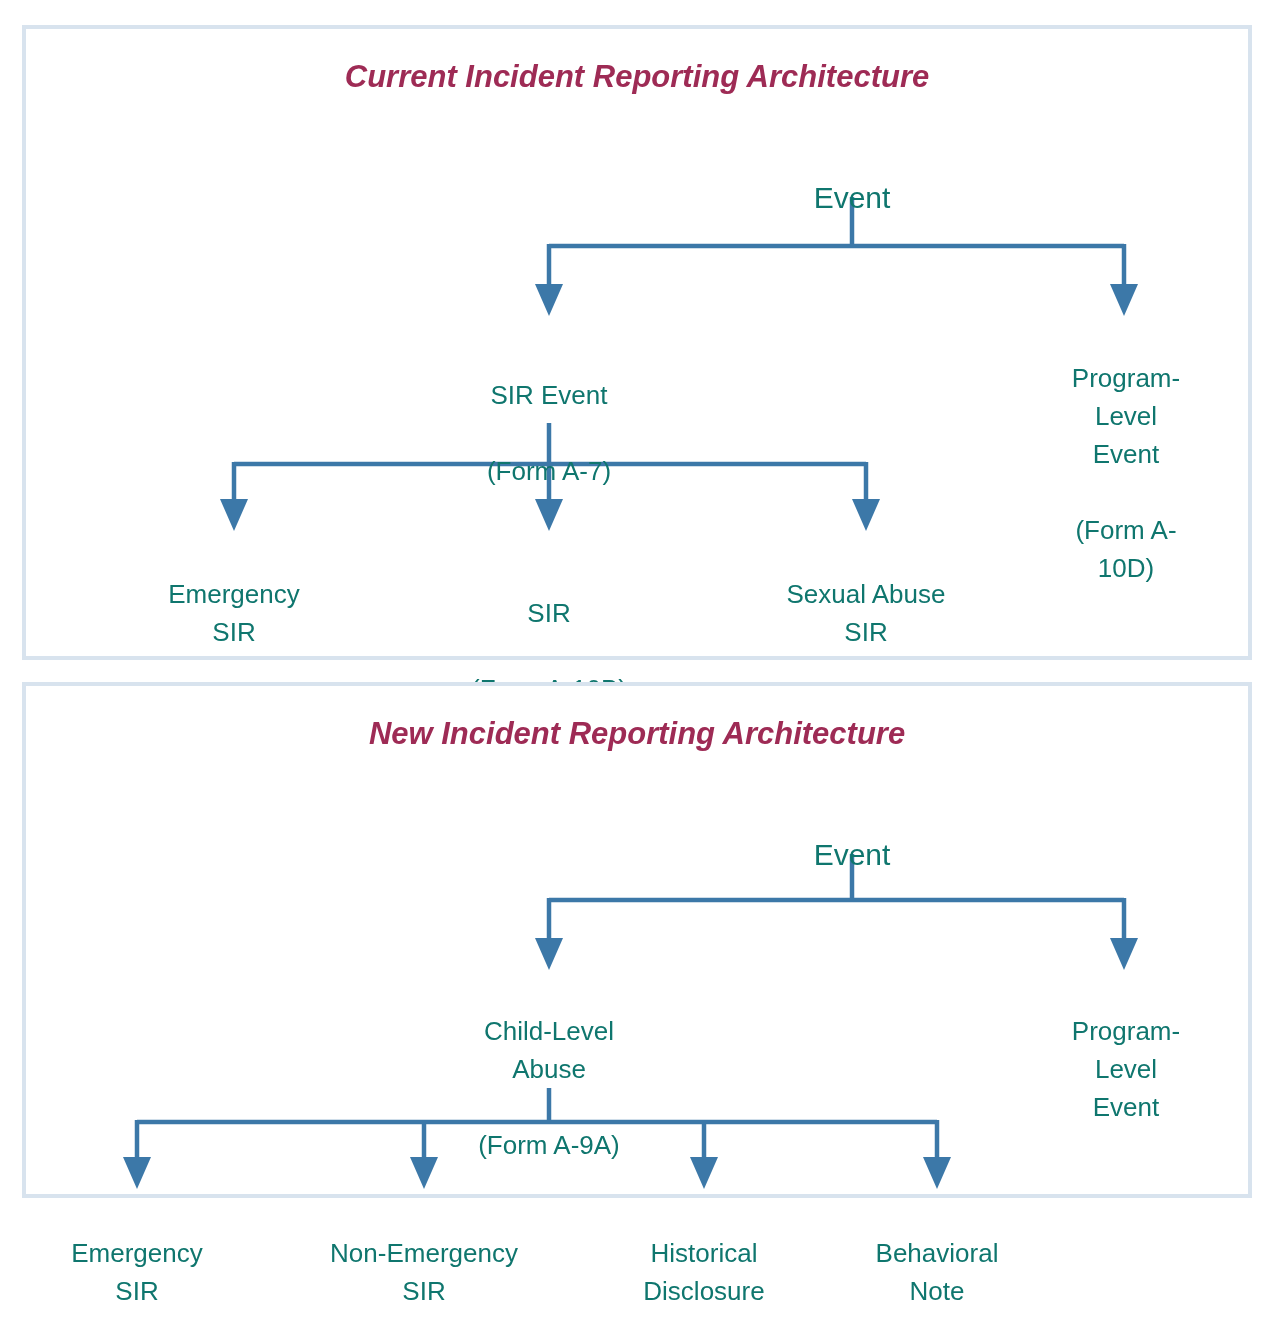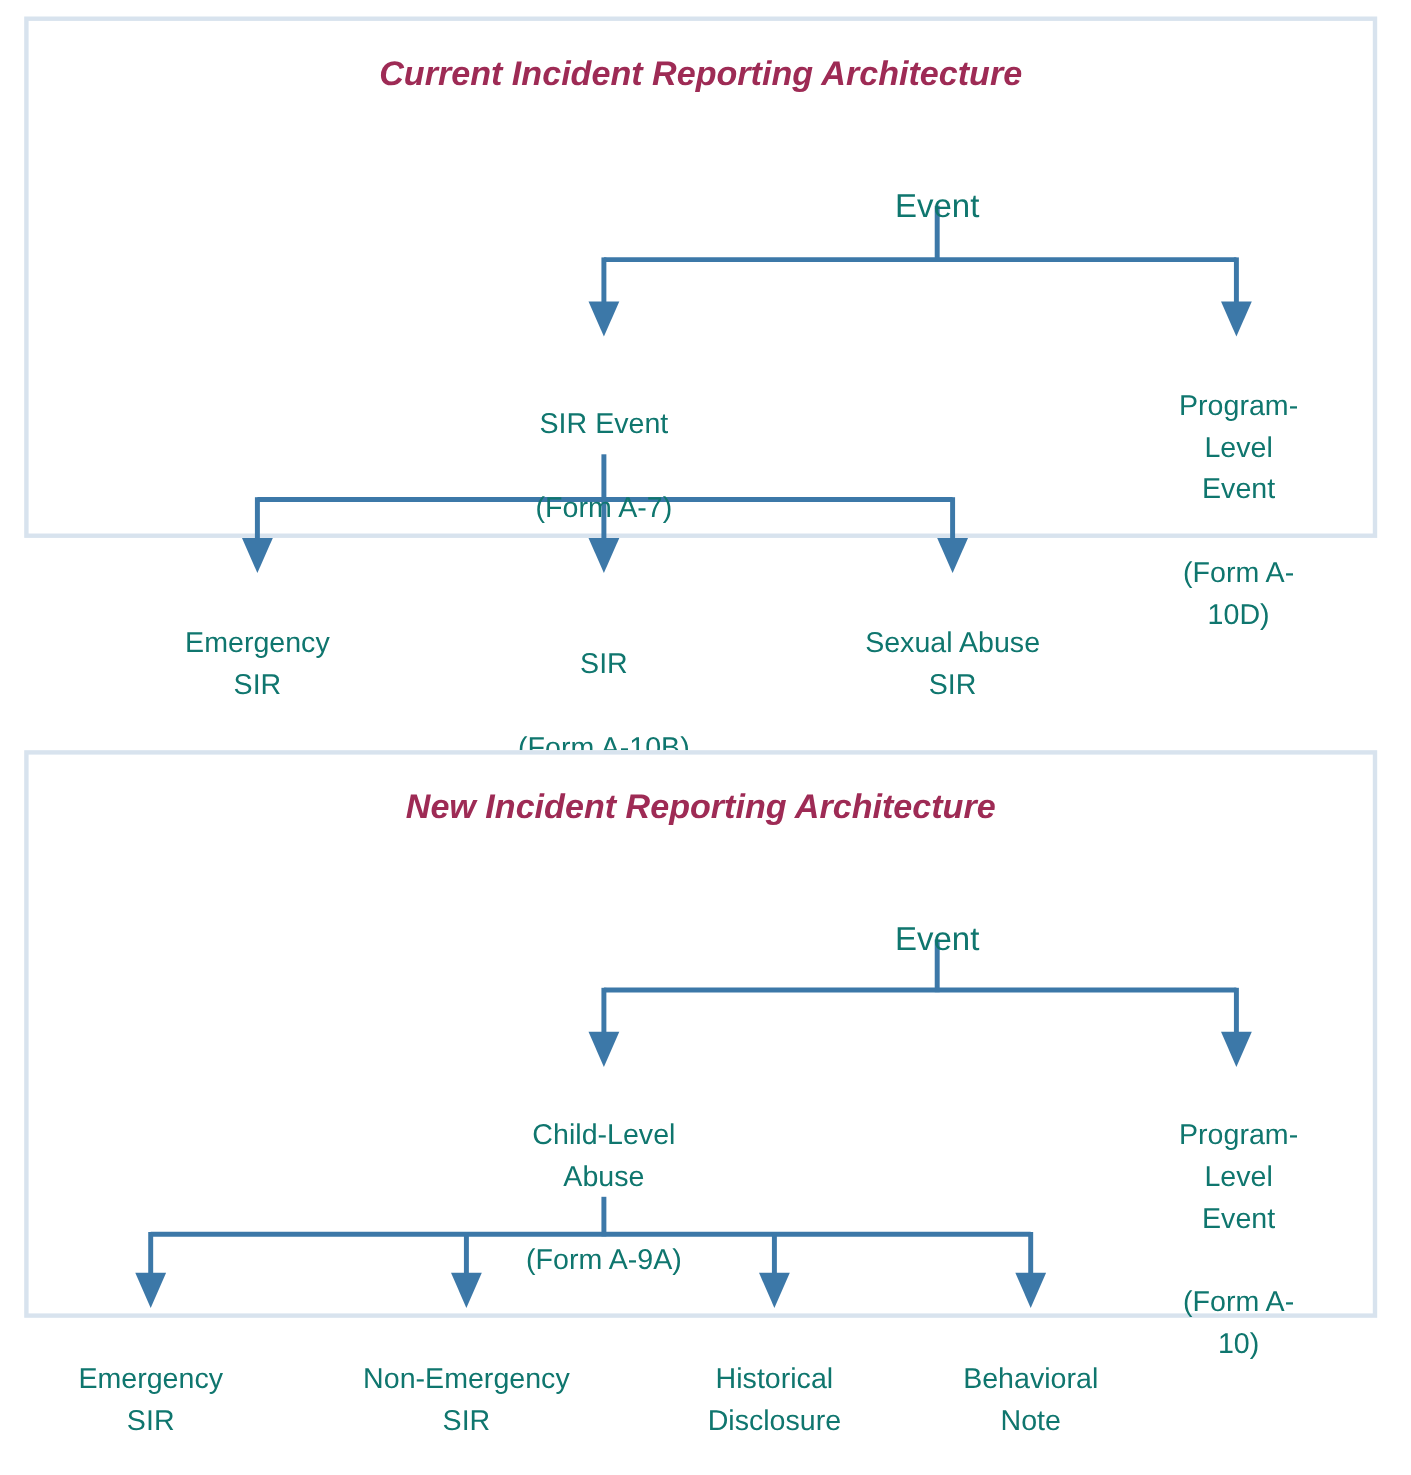--- a/index.html
+++ b/index.html
@@ -4,21 +4,21 @@
 <style>
   html,body{margin:0;padding:0;background:#ffffff;}
   body{
     width:1283px;height:1341px;position:relative;overflow:hidden;
     font-family:"Liberation Sans",sans-serif;
   }
   .panel{
     position:absolute;left:22px;width:1230px;
     background:#ffffff;border:4px solid #d8e3ee;box-sizing:border-box;
   }
-  #panel-current{top:15px;height:474px;}
+  #panel-current{top:25px;height:635px;}
   #panel-new{top:682px;height:516px;}
   .panel-title{
     position:absolute;left:0;width:100%;text-align:center;
     font-size:31px;font-weight:bold;font-style:italic;color:#9e2b55;
     letter-spacing:0px;top:30px;
   }
   .connector-svg{position:absolute;left:0;top:0;pointer-events:none;}
   .node{
     position:absolute;transform:translateX(-50%);
     text-align:center;color:#0f766e;font-size:26px;line-height:38px;
@@ -139,21 +139,20 @@
 
   <div class="node" style="left:523px;top:288px;">
     <div class="node-name">Child-Level
 Abuse</div>
     <div class="node-form">(Form A-9A)</div>
   </div>
 
   <div class="node" style="left:1100px;top:288px;">
     <div class="node-name">Program-Level
 Event</div>
-    <div class="node-form">(Form A-10)</div>
   </div>
 
   <div class="node" style="left:111px;top:510px;">
     <div class="node-name">Emergency
 SIR</div>
     
   </div>
 
   <div class="node" style="left:398px;top:510px;">
     <div class="node-name">Non-Emergency

